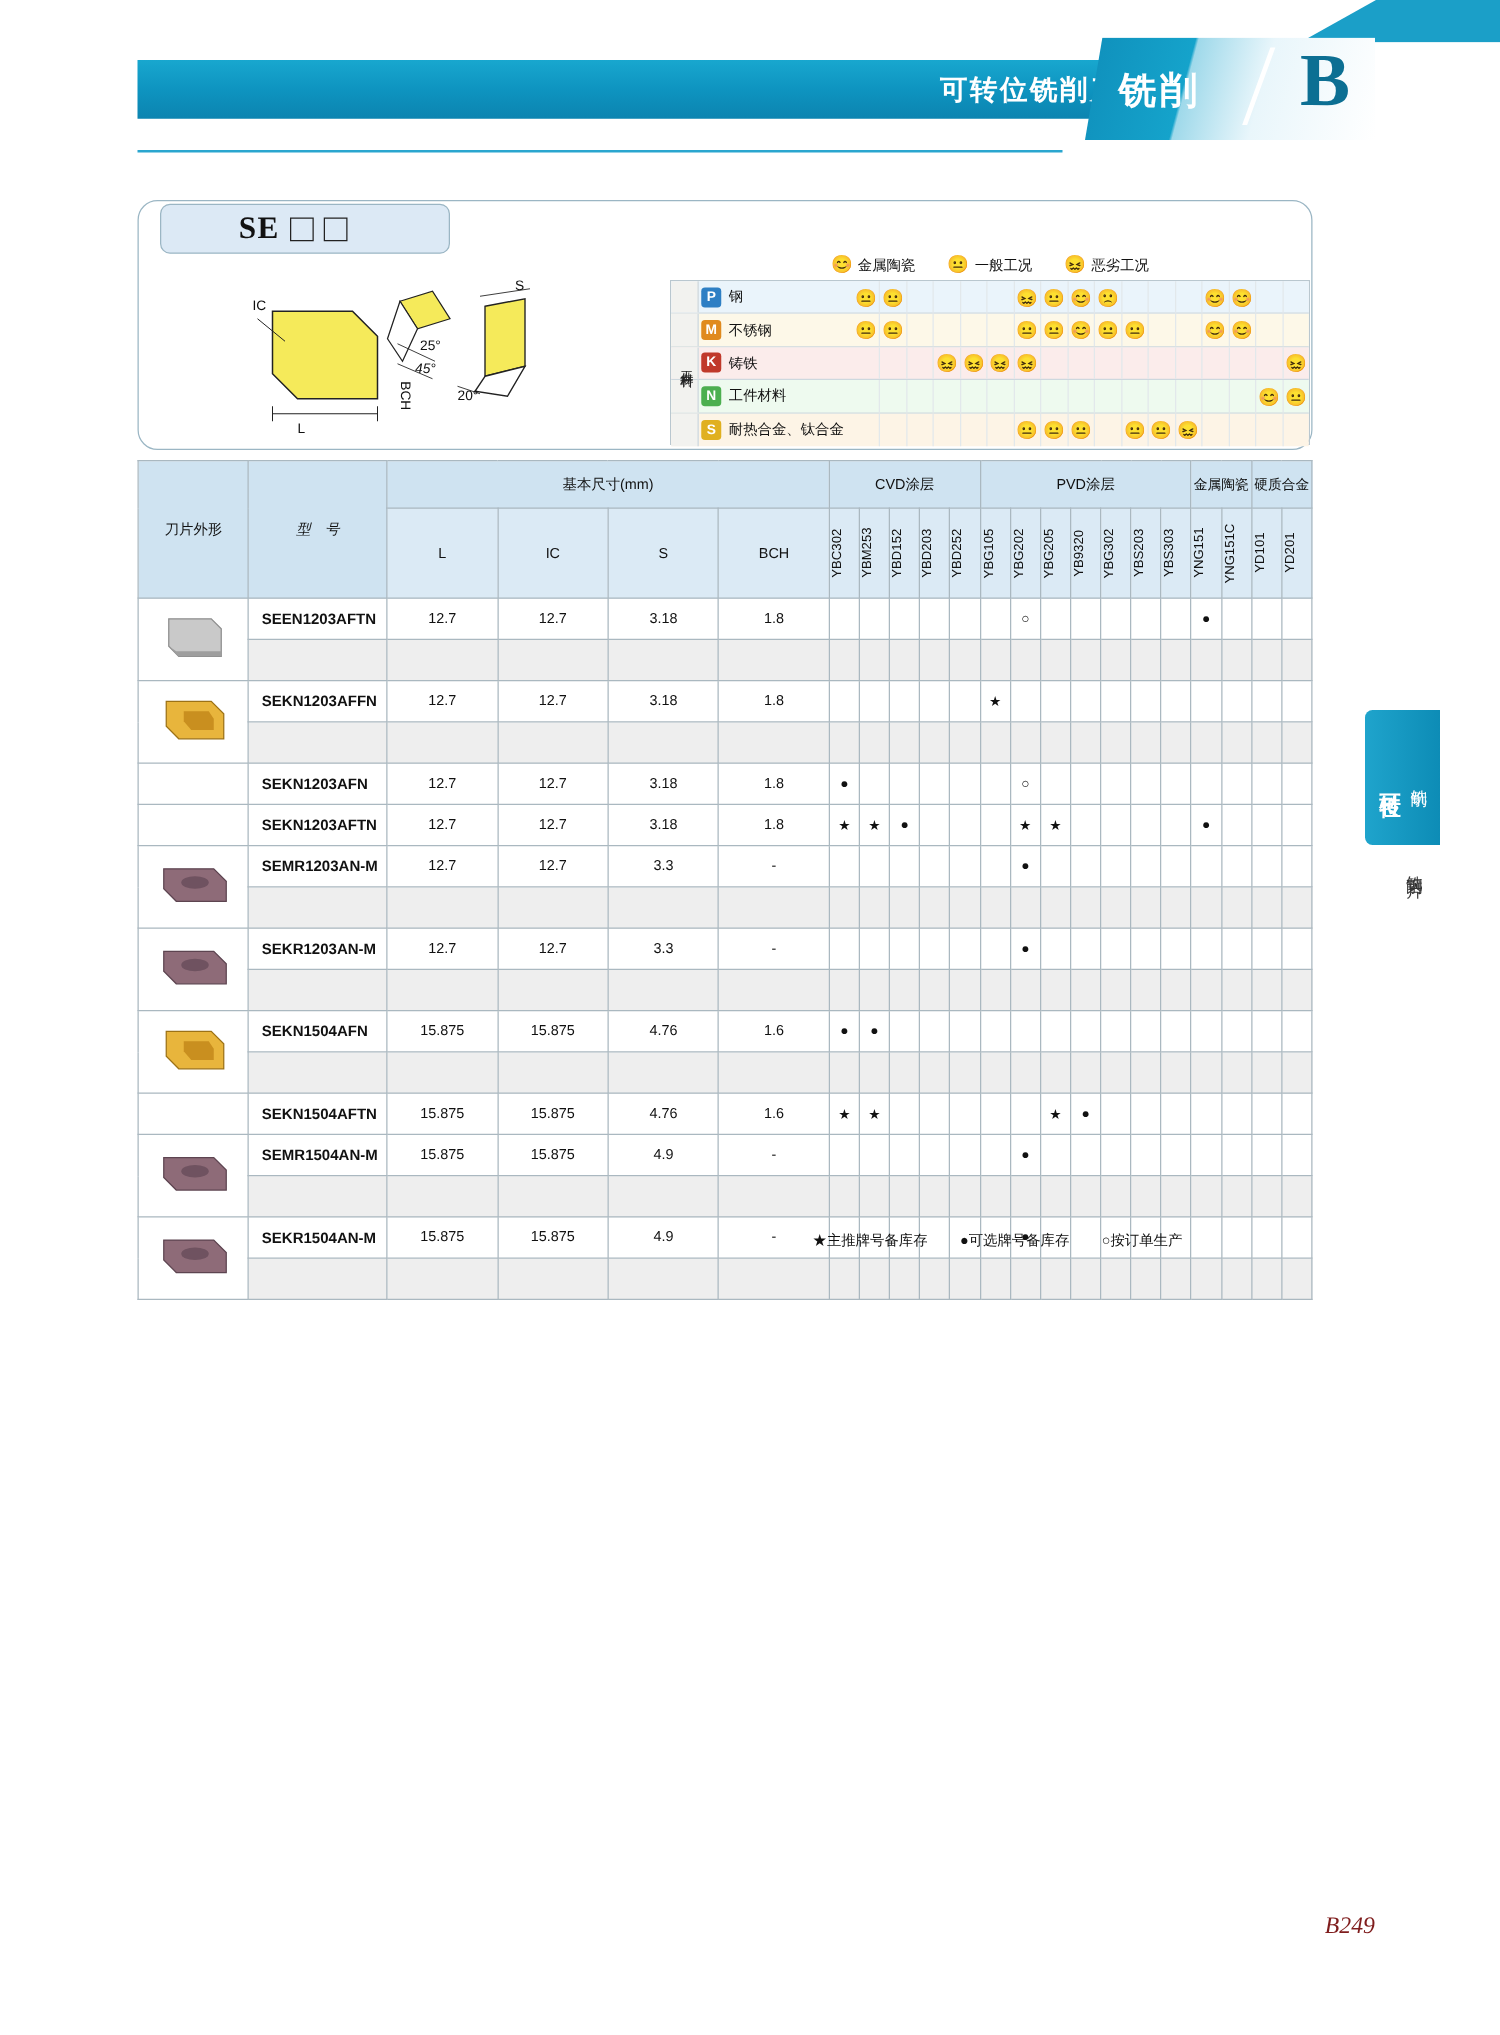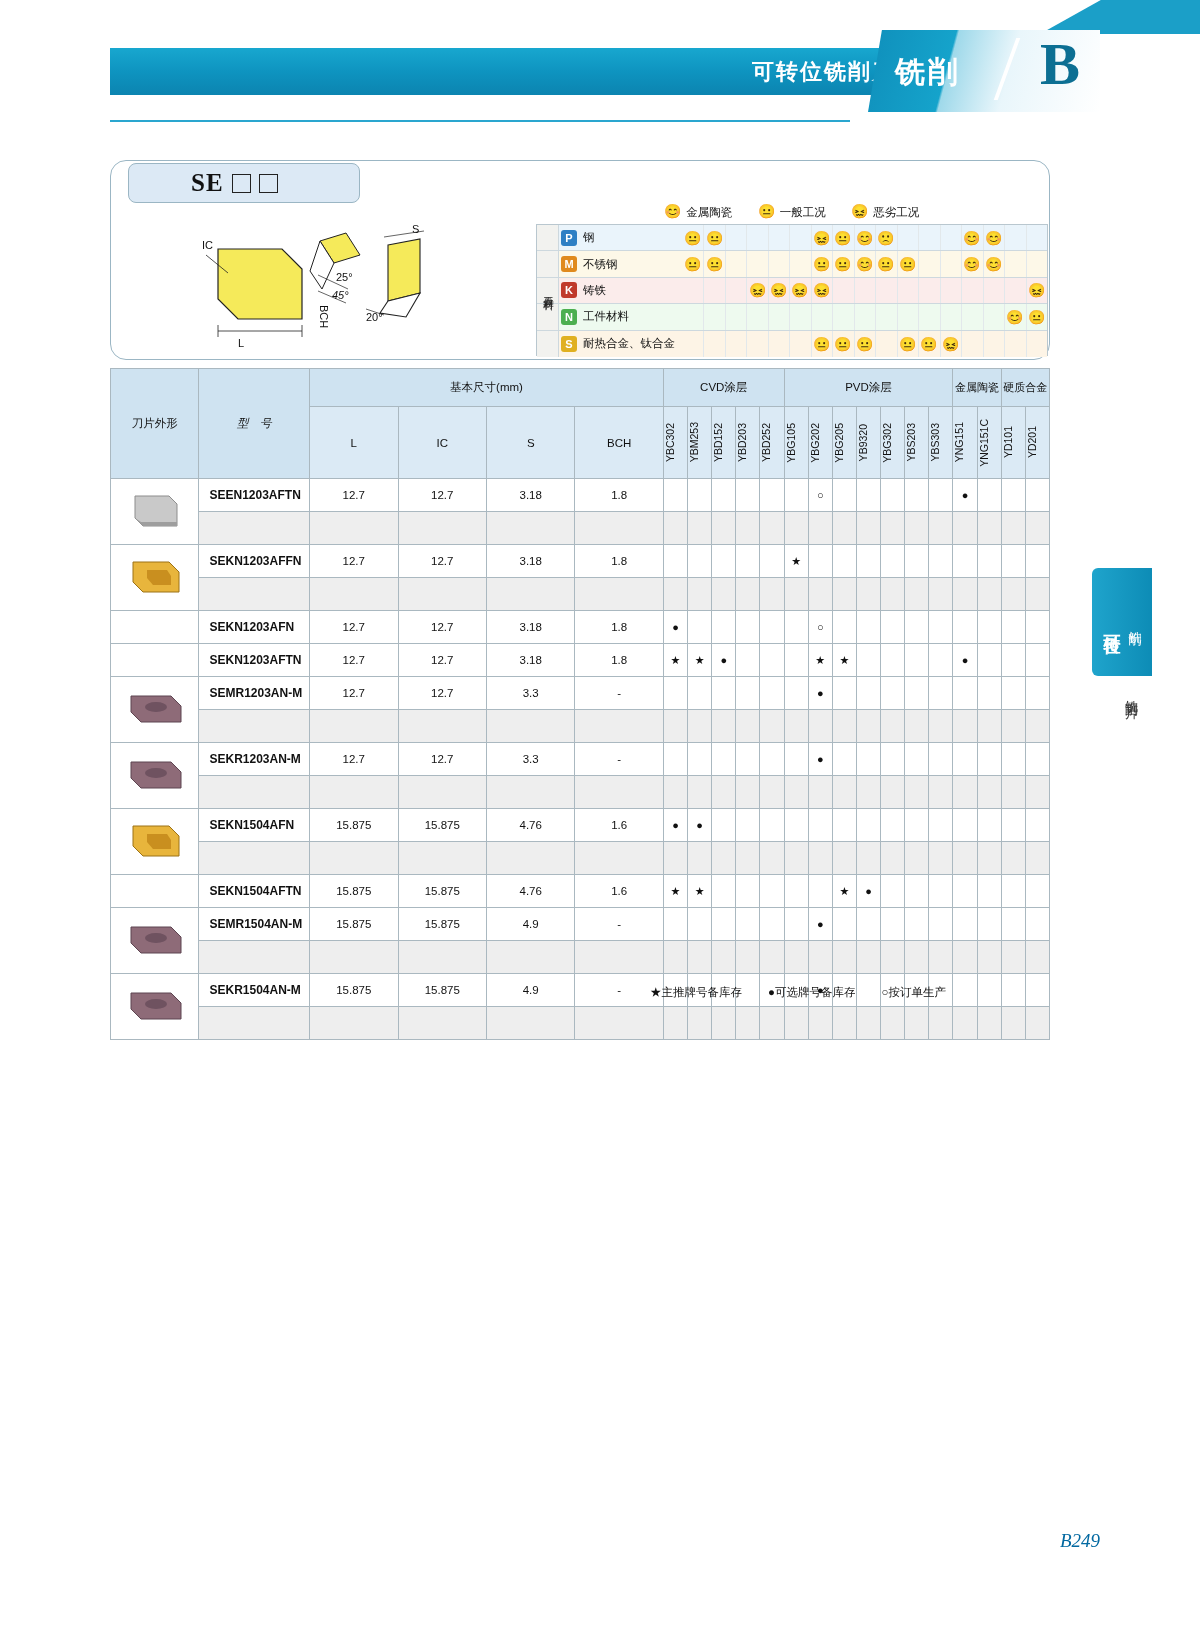--- a/index.html
+++ b/index.html
@@ -98,21 +98,21 @@
   .th-blue2 { background:#dbeaf5; font-weight:normal; }
   .vert { writing-mode:vertical-rl; transform:rotate(180deg); white-space:nowrap; font-size:10.5px; }
   .row-main td { height:33px; text-align:center; background:#ffffff; }
   .row-spacer td { height:33px; background:#eeeeee; }
   .model { text-align:left !important; padding-left:10px !important; font-weight:bold; font-size:12px; }
   .mark { font-size:11px; }
 
   .chip { width:72px; height:46px; margin:0 auto; }
   .legend2 { position:absolute; left:650px; top:985px; width:400px; font-size:11.5px; display:flex; gap:26px; }
 
-  .pagenum { position:absolute; right:100px; top:1530px; font-family:"Liberation Serif", serif; font-style:italic; font-size:19px; color:#0369a1; }
+  .pagenum { position:absolute; right:100px; top:1530px; font-family:"Liberation Serif", serif; font-style:italic; font-size:19px; color:#7f1d1d; }
 </style>
 </head>
 <body>
 
 <div class="header">
   <div class="hdr-topwedge"></div>
   <div class="hdr-bar">
     <div class="hdr-bar-title">可转位铣削刀具</div>
   </div>
   <div class="hdr-right"></div>

